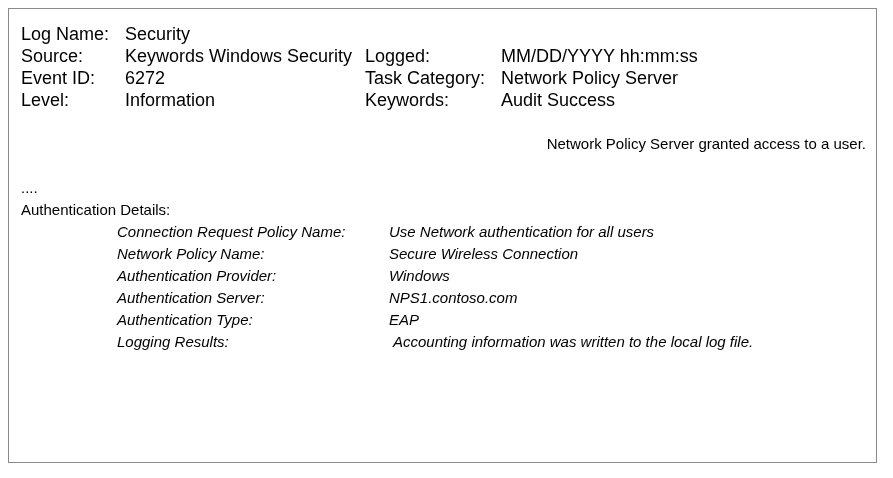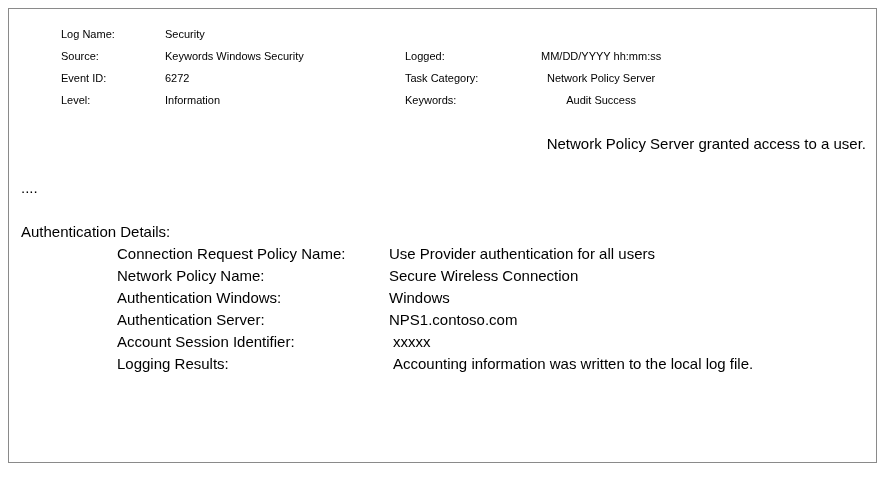--- a/index.html
+++ b/index.html
@@ -20,57 +20,56 @@
     top: 8px;
     width: 869px;
     height: 455px;
     border: 1px solid #8a8a8a;
     background: #ffffff;
     box-sizing: border-box;
     padding: 14px 10px 10px 12px;
   }
   .header-table {
     border-collapse: collapse;
-    font-size: 11px;
+    font-size: 18px;
     line-height: 22px;
-    margin-left: 40px;
   }
   .header-table td {
     padding: 0;
     vertical-align: top;
     white-space: nowrap;
   }
   .col-label1 { width: 104px; }
   .col-value1 { width: 240px; }
   .col-label2 { width: 136px; }
-  .col-value2 { width: auto; text-align: center; }
+  .col-value2 { width: auto; }
   .body-text {
     font-size: 15px;
     line-height: 22px;
     margin-top: 22px;
     text-align: right;
   }
   .spacer-line {
     height: 22px;
   }
   .dots {
     font-size: 15px;
     line-height: 22px;
   }
   .section-title {
     font-size: 15px;
     line-height: 22px;
-    margin-top: 22px;
   }
   .details-table {
     border-collapse: collapse;
     font-size: 15px;
     line-height: 22px;
     margin-left: 96px;
     margin-top: 0;
+    font-style: italic;
   }
   .details-table td {
     padding: 0;
     vertical-align: top;
     white-space: nowrap;
   }
   .det-label { width: 272px; }
   .det-value { width: auto; }
   .indent-extra { padding-left: 4px !important; }
 </style>
@@ -113,37 +112,37 @@
   <div class="spacer-line"></div>
 
   <div class="dots">....</div>
 
   <div class="section-title">Authentication Details:</div>
 
   <table class="details-table">
     <tbody>
       <tr>
         <td class="det-label">Connection Request Policy Name:</td>
-        <td class="det-value">Use Provider authentication for all users</td>
+        <td class="det-value">Use Network authentication for all users</td>
       </tr>
       <tr>
         <td class="det-label">Network Policy Name:</td>
         <td class="det-value">Secure Wireless Connection</td>
       </tr>
       <tr>
-        <td class="det-label">Authentication Windows:</td>
+        <td class="det-label">Authentication Provider:</td>
         <td class="det-value">Windows</td>
       </tr>
       <tr>
         <td class="det-label">Authentication Server:</td>
         <td class="det-value">NPS1.contoso.com</td>
       </tr>
       <tr>
-        <td class="det-label">Account Session Identifier:</td>
-        <td class="det-value indent-extra">xxxxx</td>
+        <td class="det-label">Authentication Type:</td>
+        <td class="det-value">EAP</td>
       </tr>
       <tr>
         <td class="det-label">Logging Results:</td>
         <td class="det-value indent-extra">Accounting information was written to the local log file.</td>
       </tr>
     </tbody>
   </table>
 
 </div>
 

